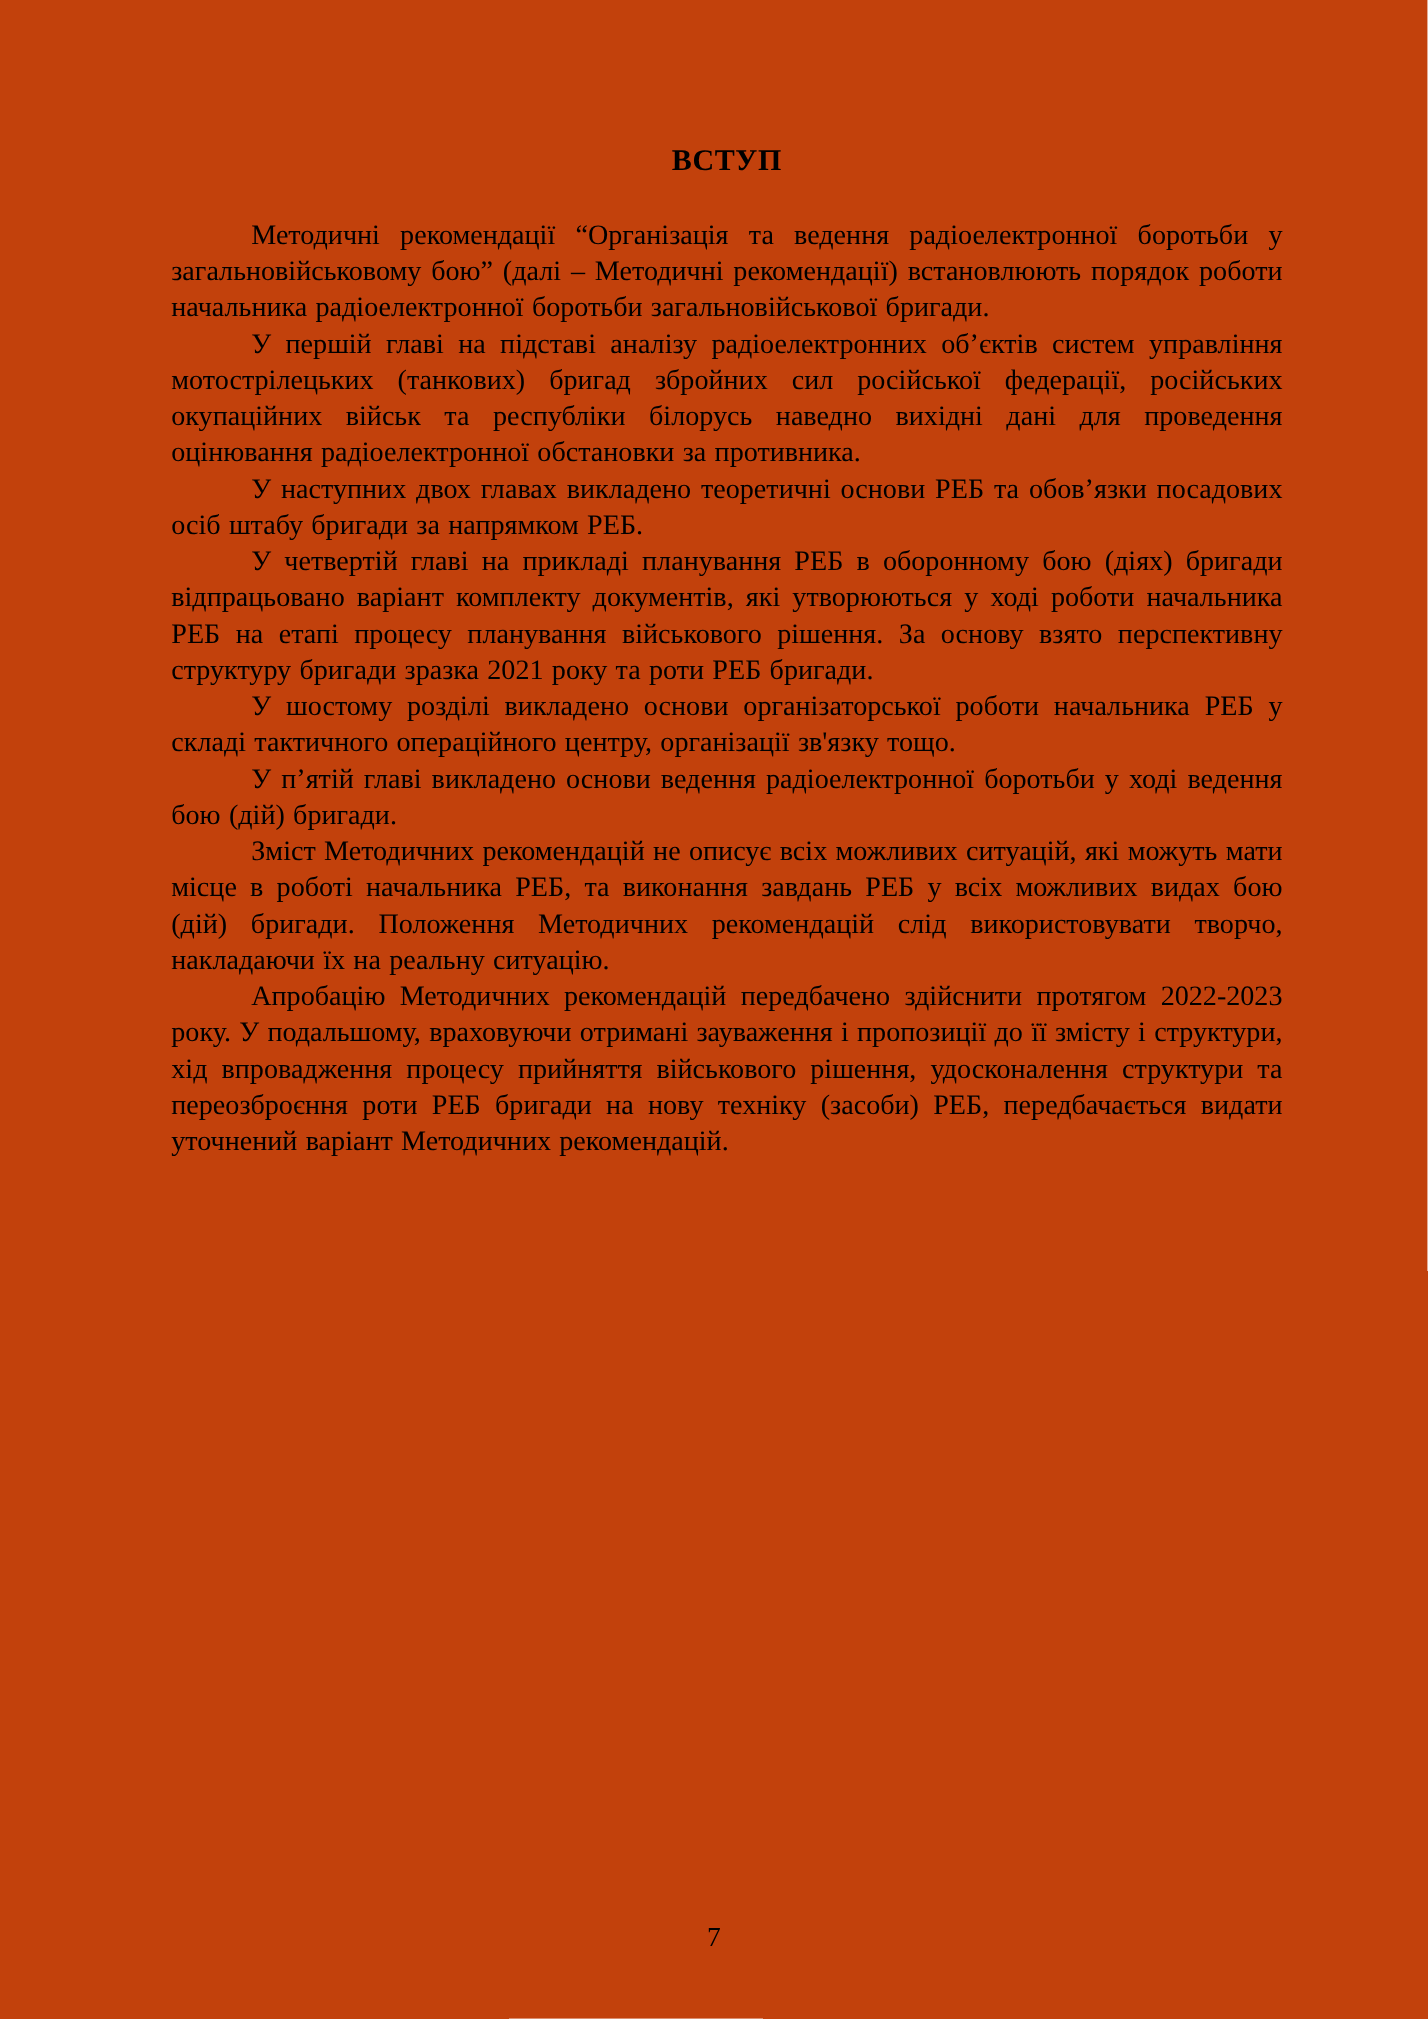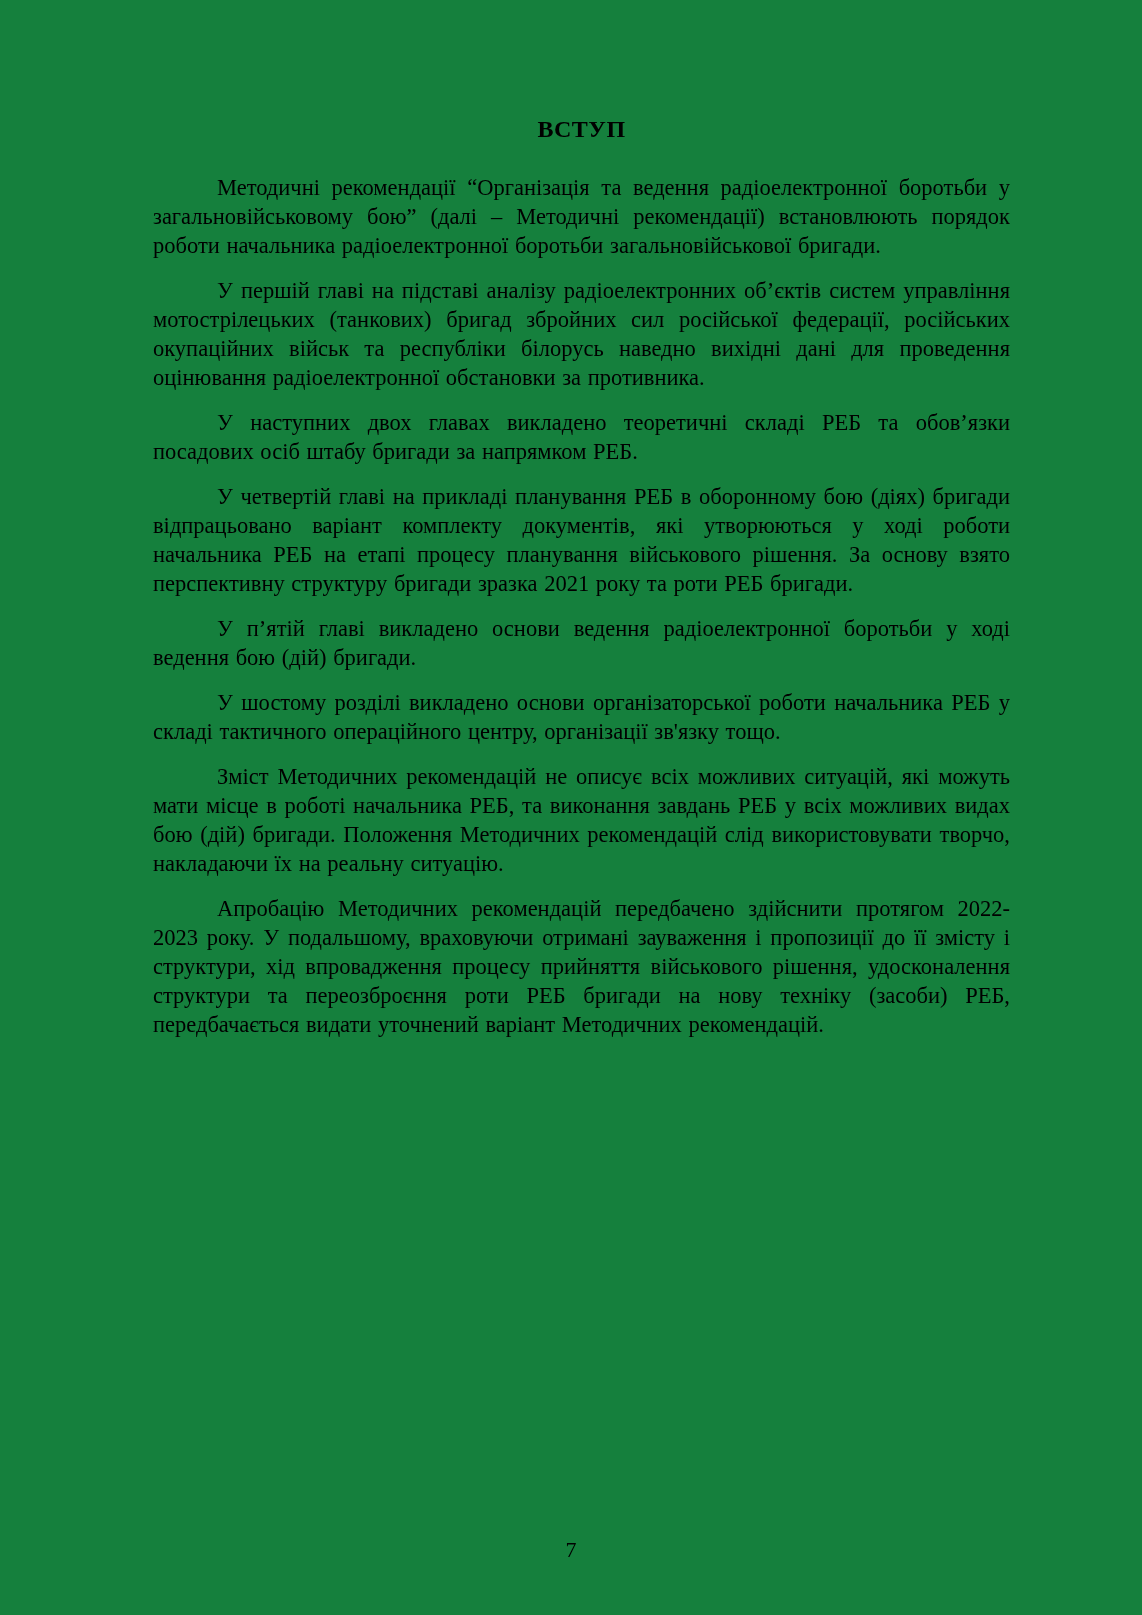--- a/index.html
+++ b/index.html
@@ -9,34 +9,34 @@
     }
     body {
       font-family: "Liberation Serif", serif;
       color: #000000;
     }
     .page {
       position: relative;
       width: 1142px;
       height: 1615px;
       margin: 0 auto;
-      background: #15803d;
+      background: #c2410c;
       box-sizing: border-box;
       padding: 116px 116px 0 137px;
       overflow: hidden;
     }
     .doc-title {
       text-align: center;
       font-weight: bold;
       font-size: 24px;
       letter-spacing: 0.5px;
       margin: 0 0 30px 0;
     }
     .doc-body p {
-      margin: 16px;
+      margin: 0;
       text-align: justify;
       text-indent: 64px;
       font-size: 22.5px;
       line-height: 29px;
       word-spacing: 1px;
     }
     .page-number {
       position: absolute;
       left: 0;
       bottom: 52px;
@@ -47,22 +47,22 @@
   </style>
 </head>
 <body>
 
 <div class="page">
   <h1 class="doc-title">ВСТУП</h1>
 
   <div class="doc-body">
     <p>Методичні рекомендації “Організація та ведення радіоелектронної боротьби у загальновійськовому бою” (далі – Методичні рекомендації) встановлюють порядок роботи начальника радіоелектронної боротьби загальновійськової бригади.</p>
     <p>У першій главі на підставі аналізу радіоелектронних об’єктів систем управління мотострілецьких (танкових) бригад збройних сил російської федерації, російських окупаційних військ та республіки білорусь наведно вихідні дані для проведення оцінювання радіоелектронної обстановки за противника.</p>
-    <p>У наступних двох главах викладено теоретичні складі РЕБ та обов’язки посадових осіб штабу бригади за напрямком РЕБ.</p>
+    <p>У наступних двох главах викладено теоретичні основи РЕБ та обов’язки посадових осіб штабу бригади за напрямком РЕБ.</p>
     <p>У четвертій главі на прикладі планування РЕБ в оборонному бою (діях) бригади відпрацьовано варіант комплекту документів, які утворюються у ході роботи начальника РЕБ на етапі процесу планування військового рішення. За основу взято перспективну структуру бригади зразка 2021 року та роти РЕБ бригади.</p>
+    <p>У шостому розділі викладено основи організаторської роботи начальника РЕБ у складі тактичного операційного центру, організації зв'язку тощо.</p>
     <p>У п’ятій главі викладено основи ведення радіоелектронної боротьби у ході ведення бою (дій) бригади.</p>
-    <p>У шостому розділі викладено основи організаторської роботи начальника РЕБ у складі тактичного операційного центру, організації зв'язку тощо.</p>
     <p>Зміст Методичних рекомендацій не описує всіх можливих ситуацій, які можуть мати місце в роботі начальника РЕБ, та виконання завдань РЕБ у всіх можливих видах бою (дій) бригади. Положення Методичних рекомендацій слід використовувати творчо, накладаючи їх на реальну ситуацію.</p>
     <p>Апробацію Методичних рекомендацій передбачено здійснити протягом 2022-2023 року. У подальшому, враховуючи отримані зауваження і пропозиції до її змісту і структури, хід впровадження процесу прийняття військового рішення, удосконалення структури та переозброєння роти РЕБ бригади на нову техніку (засоби) РЕБ, передбачається видати уточнений варіант Методичних рекомендацій.</p>
   </div>
 
   <div class="page-number">7</div>
 </div>
 
 </body></html>

